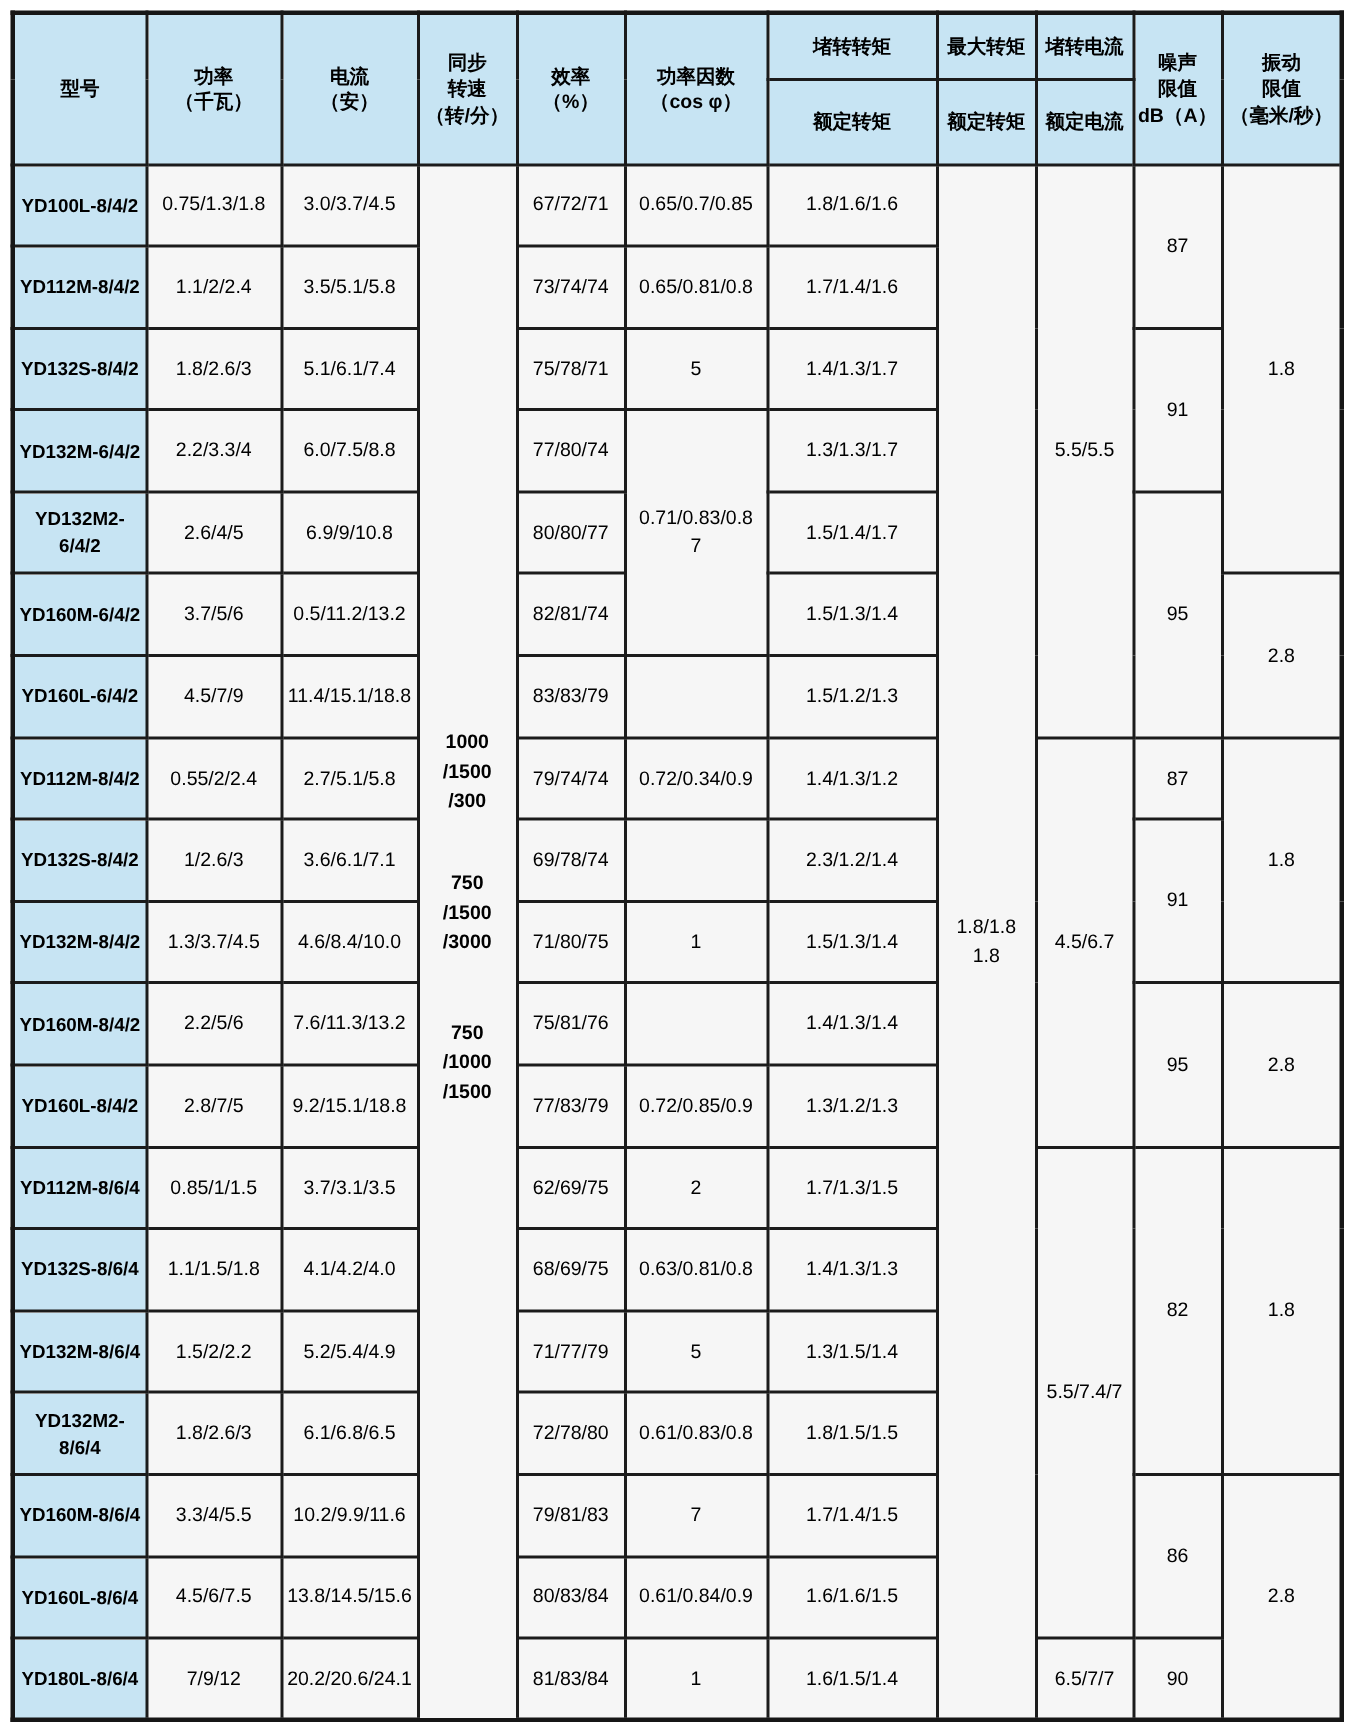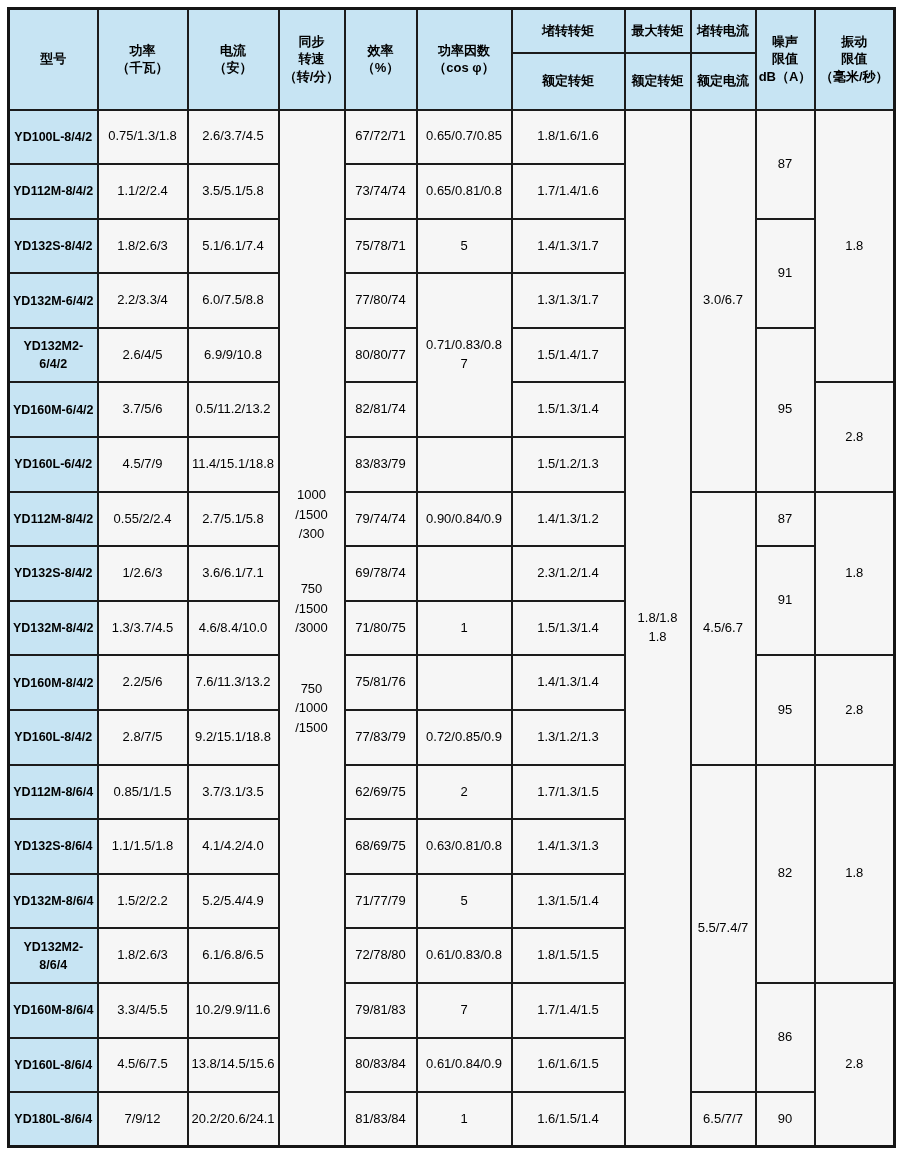--- a/index.html
+++ b/index.html
@@ -17,21 +17,21 @@
     white-space:pre-line;
     line-height:1.45;
     overflow:hidden;
   }
   thead th{background:#c7e4f3;font-weight:bold;line-height:1.35;}
   thead tr.h-top{height:44px;}
   thead tr.h-bottom{height:57px;}
   tbody tr{height:54.6px;}
   td.model{background:#c7e4f3;font-weight:bold;font-size:12.5px;}
   td.sync{position:relative;}
-  .sync-wrap{position:absolute;inset:0;}
+  .sync-wrap{position:absolute;inset:0;font-weight:bold;}
   .sync-block{
     position:absolute;left:0;width:100%;
     transform:translateY(-50%);
     text-align:center;white-space:pre-line;line-height:1.5;
   }
 </style>
 </head>
 <body>
 
 <div class="table-wrap">
@@ -76,34 +76,34 @@
       <tr class="h-bottom">
         <th>额定转矩</th>
         <th>额定转矩</th>
         <th>额定电流</th>
       </tr>
     </thead>
     <tbody id="tbody">
         <tr>
           <td class="model">YD100L-8/4/2</td>
           <td>0.75/1.3/1.8</td>
-          <td>2.6/3.7/4.5</td>
+          <td>3.0/3.7/4.5</td>
           <td rowspan="19" class="sync"><div class="sync-wrap"><div class="sync-block" style="top: 39%;">1000
 /1500
 /300</div><div class="sync-block" style="top: 48.1%;">750
 /1500
 /3000</div><div class="sync-block" style="top: 57.7%;">750
 /1000
 /1500</div></div></td>
           <td>67/72/71</td>
           <td>0.65/0.7/0.85</td>
           <td>1.8/1.6/1.6</td>
           <td rowspan="19">1.8/1.8
 1.8</td>
-          <td rowspan="7">3.0/6.7</td>
+          <td rowspan="7">5.5/5.5</td>
           <td rowspan="2">87</td>
           <td rowspan="5">1.8</td>
         </tr>
         <tr>
           <td class="model">YD112M-8/4/2</td>
           <td>1.1/2/2.4</td>
           <td>3.5/5.1/5.8</td>
           <td>73/74/74</td>
           <td>0.65/0.81/0.8</td>
           <td>1.7/1.4/1.6</td>
@@ -148,21 +148,21 @@
           <td>11.4/15.1/18.8</td>
           <td>83/83/79</td>
           <td></td>
           <td>1.5/1.2/1.3</td>
         </tr>
         <tr>
           <td class="model">YD112M-8/4/2</td>
           <td>0.55/2/2.4</td>
           <td>2.7/5.1/5.8</td>
           <td>79/74/74</td>
-          <td>0.90/0.84/0.9</td>
+          <td>0.72/0.34/0.9</td>
           <td>1.4/1.3/1.2</td>
           <td rowspan="5">4.5/6.7</td>
           <td>87</td>
           <td rowspan="3">1.8</td>
         </tr>
         <tr>
           <td class="model">YD132S-8/4/2</td>
           <td>1/2.6/3</td>
           <td>3.6/6.1/7.1</td>
           <td>69/78/74</td>

